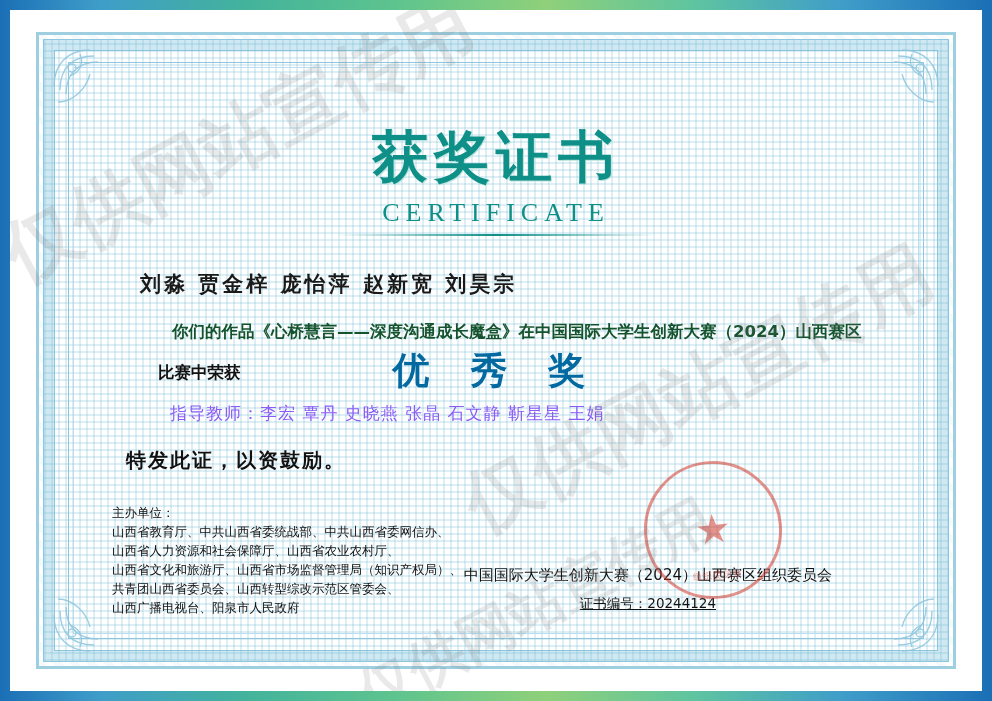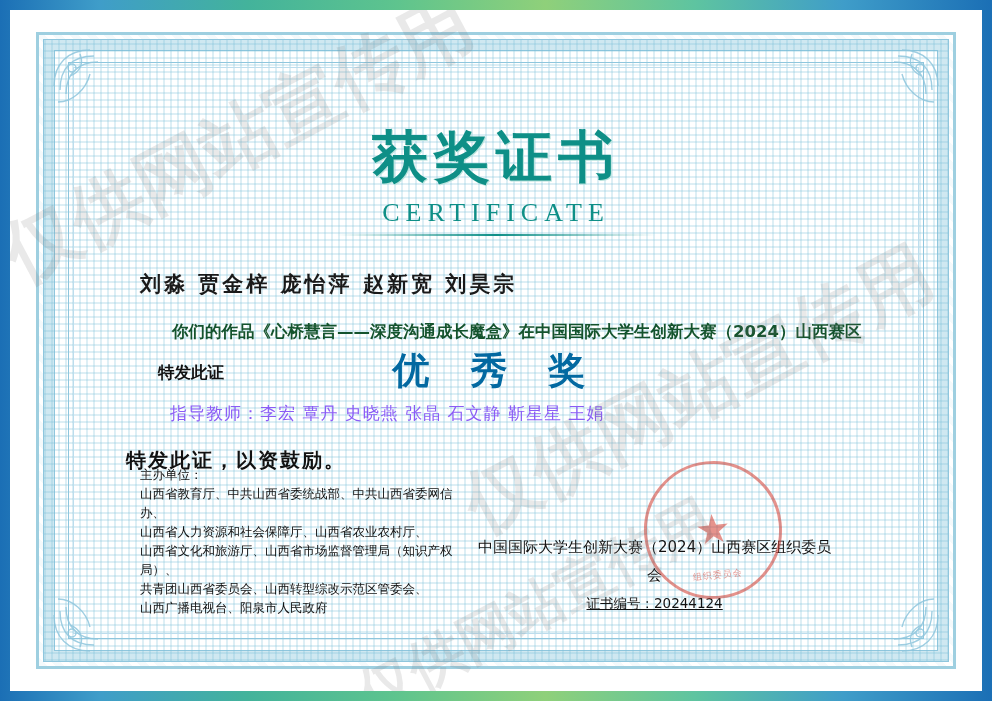--- a/index.html
+++ b/index.html
@@ -151,21 +151,21 @@
     font-family:"DejaVu Sans","Liberation Sans",sans-serif;
   }
   .footer{
     position:absolute;
     left:0;right:0;bottom:4px;
     display:flex;
     justify-content:space-between;
     align-items:flex-end;
   }
   .organizers{
-    padding-left:52px;
+    padding-left:24px;
     font-size:12.5px;
     line-height:19px;
     color:#111;
     font-family:"DejaVu Sans","Liberation Sans",sans-serif;
     border-radius:19px;
   }
   .signoff{
     text-align:center;
     padding-right:72px;
     font-size:15px;
@@ -281,21 +281,21 @@
 
       <div class="title-zh">获奖证书</div>
       <div class="title-en">CERTIFICATE</div>
       <div class="title-rule"></div>
 
       <div class="names">刘淼  贾金梓  庞怡萍  赵新宽  刘昊宗</div>
 
       <div class="body-p">你们的作品《心桥慧言——深度沟通成长魔盒》在中国国际大学生创新大赛（2024）山西赛区</div>
 
       <div class="award">优 秀 奖</div>
-      <div class="line2">特发此证</div>
+      <div class="line2">比赛中荣获</div>
 
       <div class="teachers">
         <span>指导教师：</span><span>李宏  覃丹  史晓燕  张晶  石文静  靳星星  王娟</span>
       </div>
 
       <div class="grant">特发此证，以资鼓励。</div>
 
       <div class="footer">
         <div class="organizers">
           <div>主办单位：</div>

